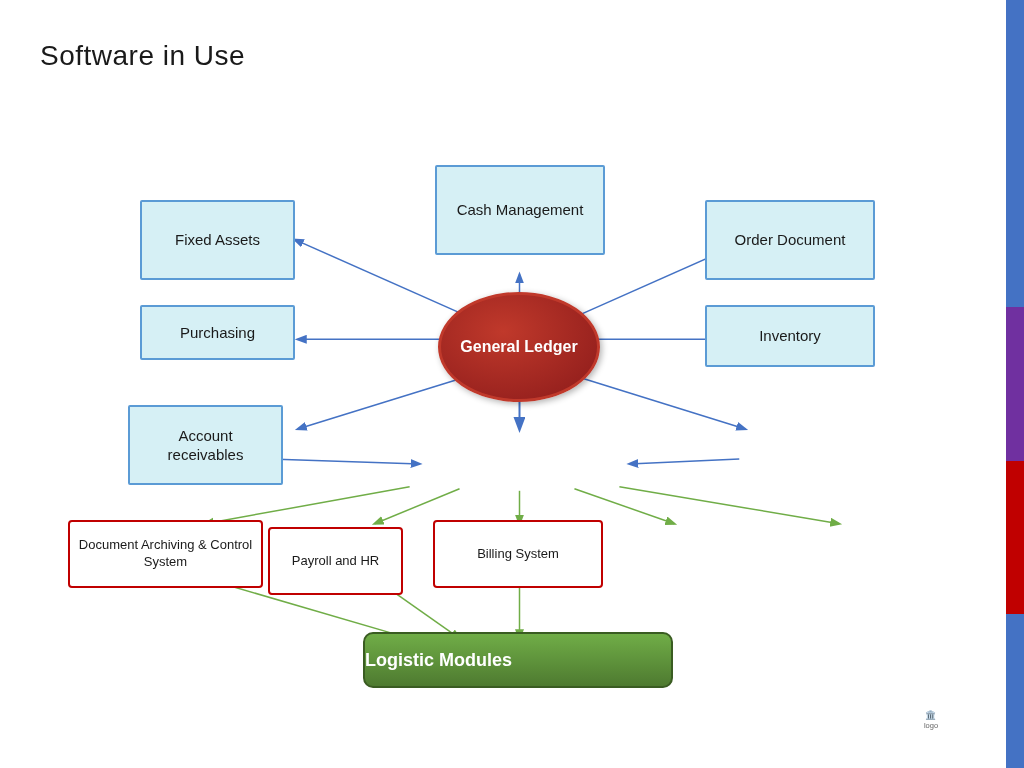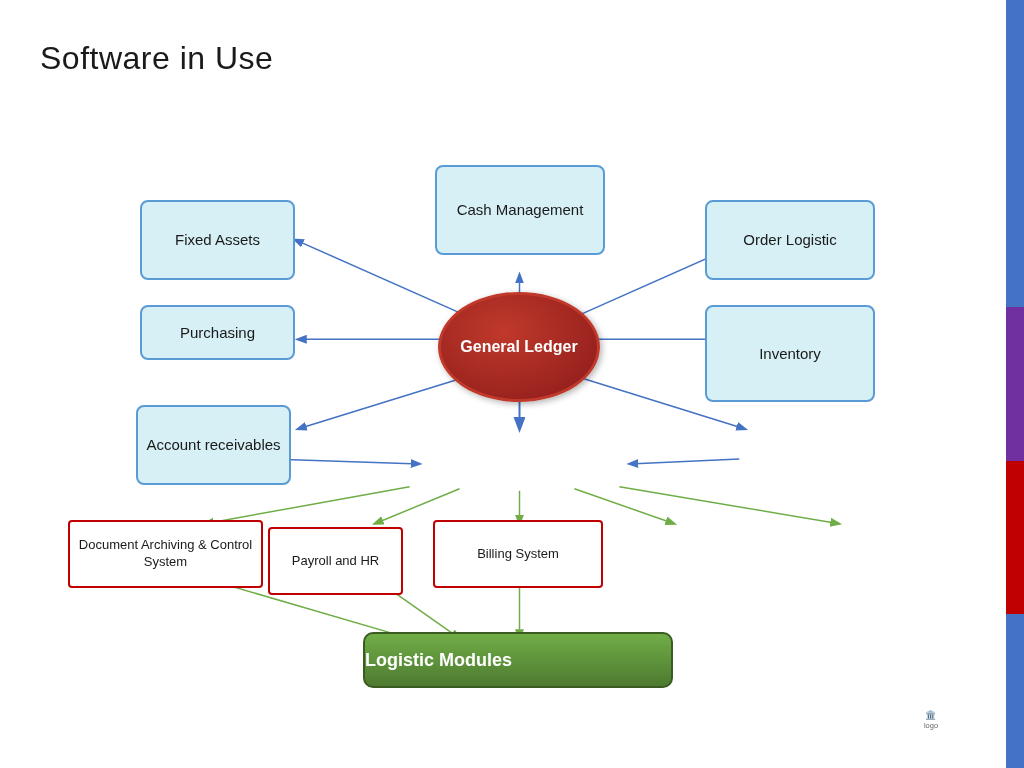--- a/index.html
+++ b/index.html
@@ -24,21 +24,21 @@
     }
     .bar-blue { background: #4472C4; flex: 2; }
     .bar-purple { background: #7030A0; flex: 1; }
     .bar-red { background: #C00000; flex: 1; }
     .bar-blue2 { background: #4472C4; flex: 1; }
 
     .page-title {
       position: absolute;
       top: 40px;
       left: 40px;
-      font-size: 32px;
+      font-size: 28px;
       font-weight: 300;
       color: #1a1a1a;
       letter-spacing: 0.5px;
     }
 
     
     .diagram {
       position: absolute;
       top: 110px;
       left: 40px;
@@ -53,29 +53,29 @@
       width: 100%;
       height: 100%;
       pointer-events: none;
     }
 
     
     .box {
       position: absolute;
       border: 2px solid #5b9bd5;
       background: #d6f0f5;
-      border-radius: 8px;
+      border-radius: 2px;
       display: flex;
       align-items: center;
       justify-content: center;
       text-align: center;
       font-size: 15px;
       color: #1a1a1a;
       line-height: 1.3;
-      padding: 6px;
+      padding: 16px;
     }
 
     
     .center-ellipse {
       position: absolute;
       background: radial-gradient(ellipse at 40% 35%, #c0392b, #8b1a1a);
       border-radius: 50%;
       display: flex;
       align-items: center;
       justify-content: center;
@@ -221,37 +221,37 @@
     <span>Fixed Assets</span>
   </div>
 
   <div class="box" style="left:395px; top:55px; width:170px; height:90px;">
     <span>Cash
 Management</span>
   </div>
 
   <div class="box" style="left:665px; top:90px; width:170px; height:80px;">
     <span>Order
-Logistic</span>
+Document</span>
   </div>
 
   <div class="box" style="left:100px; top:195px; width:155px; height:55px;">
     <span>Purchasing</span>
   </div>
 
   <div class="center-ellipse" style="left:398px; top:182px; width:162px; height:110px;">
     <span>General
 Ledger</span>
   </div>
 
-  <div class="box" style="left:665px; top:195px; width:170px; height:97px;">
+  <div class="box" style="left:665px; top:195px; width:170px; height:62px;">
     <span>Inventory</span>
   </div>
 
-  <div class="box" style="left:96px; top:295px; width:155px; height:80px;">
+  <div class="box" style="left:88px; top:295px; width:155px; height:80px;">
     <span>Account
 receivables</span>
   </div>
 
 
 
   <div class="box-red" style="left:28px; top:410px; width:195px; height:68px;">
     <span>Document Archiving &amp;
 Control System</span>
   </div>

